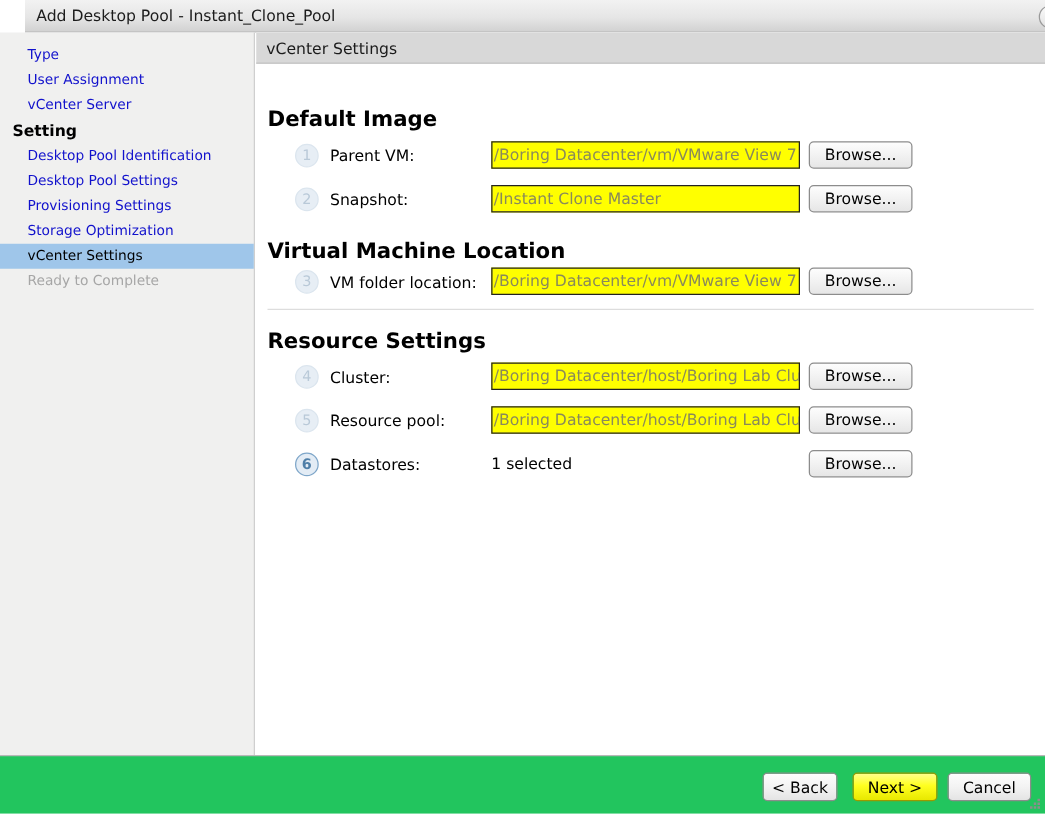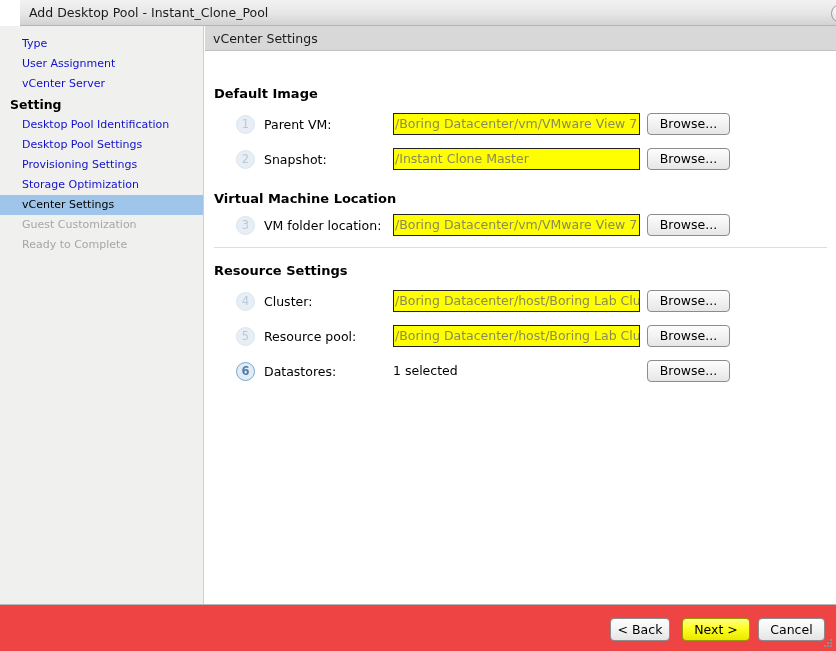--- a/index.html
+++ b/index.html
@@ -102,21 +102,21 @@
     color: #1b1b1b;
     white-space: nowrap;
   }
   .content-body {
     position: relative;
     padding: 0;
   }
 
   .section-title {
     font-weight: bold;
-    font-size: 13px;
+    font-size: 17px;
     color: #000;
     position: absolute;
     white-space: nowrap;
   }
   .divider {
     position: absolute;
     height: 1px;
     background: #dddddd;
   }
 
@@ -190,21 +190,21 @@
     text-align: center;
     line-height: 20px;
     cursor: pointer;
   }
 
   
   .footer {
     position: absolute;
     left: 0; top: 604px;
     width: 836px; height: 47px;
-    background: #ef4444;
+    background: #22c55e;
     border-top: 1px solid #b8b8b8;
     box-sizing: border-box;
   }
   .footer-btn {
     position: absolute;
     top: 13px;
     height: 23px;
     background: linear-gradient(to bottom, #fdfdfd 0%, #f3f3f3 50%, #e4e4e4 100%);
     border: 1px solid #8c8c8c;
     border-radius: 4px;
@@ -247,21 +247,20 @@
   <div class="side-item">Type</div>
   <div class="side-item">User Assignment</div>
   <div class="side-item">vCenter Server</div>
 
   <div class="side-group">Setting</div>
   <div class="side-item">Desktop Pool Identification</div>
   <div class="side-item">Desktop Pool Settings</div>
   <div class="side-item">Provisioning Settings</div>
   <div class="side-item">Storage Optimization</div>
   <div class="side-item selected">vCenter Settings</div>
-  <div class="side-item disabled">Guest Customization</div>
   <div class="side-item disabled">Ready to Complete</div>
 </div>
 
 <div class="content">
   <div class="content-header">vCenter Settings</div>
 
   <div class="content-body">
 
     <div class="section-title" style="left:9px; top:35px;">Default Image</div>
 

